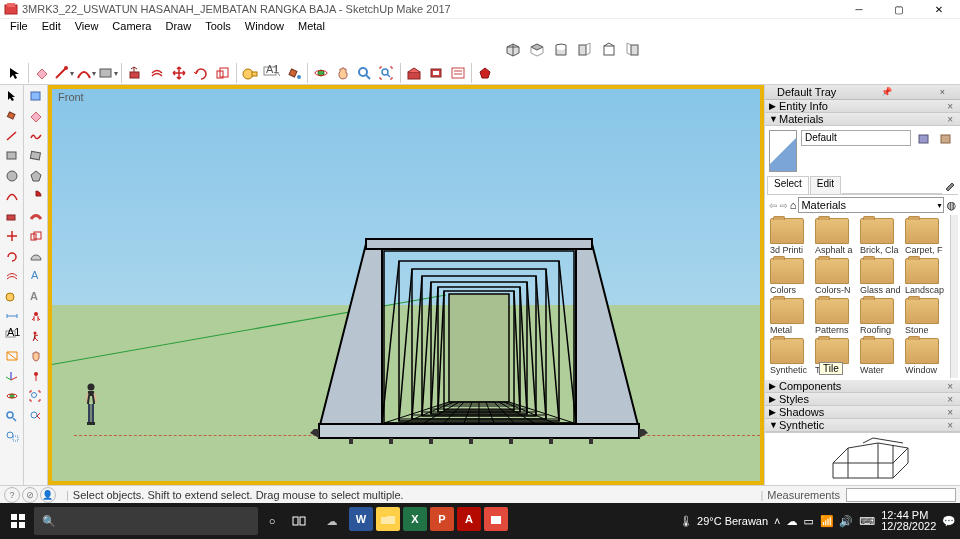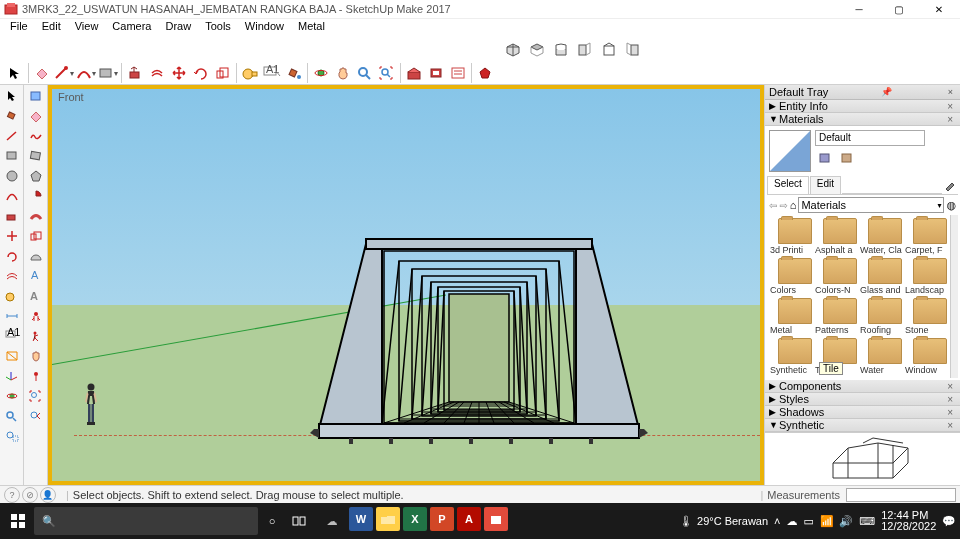--- a/index.html
+++ b/index.html
@@ -22,37 +22,37 @@
 .leftcol2{width:24px;background:#f5f5f5;border-right:1px solid #d0d0d0;display:flex;flex-direction:column;align-items:center;padding-top:2px;gap:2px}
 .ltbtn{width:20px;height:18px;display:flex;align-items:center;justify-content:center;cursor:pointer}
 .viewport{flex:1;position:relative;border:4px solid #eab308;overflow:hidden}
 .sky{position:absolute;inset:0;background:linear-gradient(#87c5e8 0%,#a8d5ec 55%,#b0ce9a 55%,#b0ce9a 100%)}
 .viewlabel{position:absolute;top:2px;left:6px;color:#5a5a5a;font-size:11px}
 .axis-g{position:absolute;top:275px;left:0;width:400px;height:1px;border-top:1px solid #2a9d3a;transform-origin:left;transform:rotate(-10deg)}
 .axis-r{position:absolute;top:346px;left:22px;right:0;height:1px;border-top:1px dashed #c06040}
 .person{position:absolute;left:30px;top:293px;width:18px;height:52px}
 .bridge{position:absolute;left:262px;top:140px;width:330px;height:218px}
 .tray{width:196px;background:#f0f0f0;border-left:1px solid #d0d0d0;display:flex;flex-direction:column;overflow:hidden}
-.trayhead{height:17px;background:linear-gradient(#e8e8e8,#d8d8d8);border-bottom:1px solid #bbb;padding:1px 4px;display:flex;align-items:center;font-size:11px}
+.trayhead{height:17px;background:linear-gradient(#e8e8e8,#d8d8d8);border-bottom:1px solid #bbb;padding:1px 12px;display:flex;align-items:center;font-size:11px}
 .trayhead .pin{margin-left:auto;font-size:9px;color:#555;padding:0 3px}
 .panelhead{height:16px;background:linear-gradient(#eaeaea,#dcdcdc);border-bottom:1px solid #c8c8c8;padding:0 4px;display:flex;align-items:center;font-size:11px}
 .panelhead .arrow{width:10px;font-size:9px}
 .panelhead .x{margin-left:auto;font-size:10px;color:#666;padding:0 3px}
 .matpanel{background:#fff;padding:2px}
 .matpreview{display:flex;gap:4px;padding:2px}
 .swatch{width:42px;height:42px;background:linear-gradient(135deg,#fff 0%,#fff 49%,#7aa5d6 51%,#7aa5d6 100%);border:1px solid #999}
 .matname{border:1px solid #aaa;padding:1px 3px;font-size:10px;height:16px;width:110px;background:#fff}
 .tabrow{display:flex;border-bottom:1px solid #ccc;margin-top:2px}
 .tab{padding:1px 6px;border:1px solid #ccc;border-bottom:none;background:#f4f4f4;font-size:10px;margin-right:1px}
 .tab.active{background:#fff}
 .navrow{display:flex;align-items:center;gap:2px;padding:2px}
 .combo{flex:1;border:1px solid #999;height:16px;padding:0 2px;font-size:10px;display:flex;align-items:center;background:#fff}
 .combo .cdd{margin-left:auto;font-size:8px}
 .matgrid{display:grid;grid-template-columns:repeat(4,1fr);gap:1px;padding:2px;background:#fff}
-.matitem{display:flex;flex-direction:column;align-items:flex-end;padding:1px}
+.matitem{display:flex;flex-direction:column;align-items:flex-start;padding:1px}
 .matfolder{width:34px;height:26px;background:linear-gradient(#e8c079,#d4a560);border-radius:2px 2px 0 0;border:1px solid #b88d48;position:relative}
 .matfolder::before{content:"";position:absolute;top:-3px;left:2px;width:10px;height:3px;background:#d4a560;border-radius:2px 2px 0 0;border:1px solid #b88d48;border-bottom:none}
 .matlabel{font-size:9px;color:#333;white-space:nowrap;overflow:hidden;width:42px;text-align:left;margin-top:1px}
 .instructor{background:#fff;flex:1;display:flex;align-items:center;justify-content:center;border-top:1px solid #ccc}
 .statusbar{height:18px;background:#f4f4f4;border-top:1px solid #d0d0d0;display:flex;align-items:center;padding:0 4px;font-size:11px}
 .statusbar .sicons{display:flex;gap:2px;margin-right:6px}
 .sicon{width:16px;height:16px;border:1px solid #bbb;border-radius:8px;display:flex;align-items:center;justify-content:center;font-size:9px;color:#777}
 .statusbar .msg{flex:1;color:#333}
 .statusbar .meas{color:#555;margin-right:6px}
 .measbox{width:110px;height:14px;border:1px solid #aaa;background:#fff}
@@ -539,21 +539,21 @@
         <span class="x">×</span>
       </div>
     <div class="panelhead">
         <span class="arrow">▼</span>
         <span>Materials</span>
         <span class="x">×</span>
       </div>
     <div class="matpanel">
       <div class="matpreview">
         <div class="swatch"></div>
-        <div style="flex:1;display:flex;flex-direction:column;gap:3px">
+        <div style="flex:1;display:flex;flex-direction:row;gap:3px">
           <div class="matname">Default</div>
           <div style="display:flex;gap:2px">
             <div class="ltbtn">
                 <svg width="14" height="12">
                   <rect x="2" y="2" width="9" height="8" fill="#99c" stroke="#557"></rect>
                 </svg>
               </div>
             <div class="ltbtn">
                 <svg width="14" height="12">
                   <rect x="2" y="2" width="9" height="8" fill="#ca8" stroke="#864"></rect>
@@ -587,21 +587,21 @@
             <div class="matitem">
               <div class="matfolder"></div>
               <div class="matlabel">3d Printi</div>
             </div>
             <div class="matitem">
               <div class="matfolder"></div>
               <div class="matlabel">Asphalt a</div>
             </div>
             <div class="matitem">
               <div class="matfolder"></div>
-              <div class="matlabel">Water, Cla</div>
+              <div class="matlabel">Brick, Cla</div>
             </div>
             <div class="matitem">
               <div class="matfolder"></div>
               <div class="matlabel">Carpet, F</div>
             </div>
             <div class="matitem">
               <div class="matfolder"></div>
               <div class="matlabel">Colors</div>
             </div>
             <div class="matitem">

